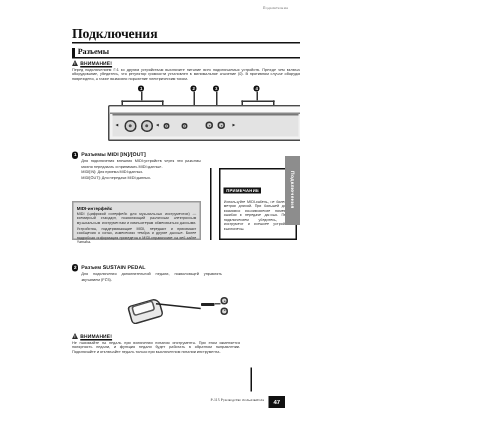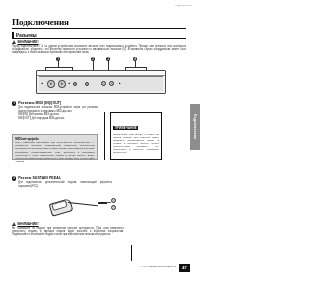--- a/index.html
+++ b/index.html
@@ -3,21 +3,21 @@
 <meta charset="utf-8">
 <style>
   html,body{margin:0;padding:0;}
   body{
     width:200px;height:283px;overflow:hidden;
     background:#ffffff;
     font-family:"Liberation Sans", sans-serif;
     color:#1a1a1a;
     position:relative;
   }
-  .page{position:absolute;inset:0;}
+  .page{position:absolute;inset:0;margin-left:36px;}
 
   
   .run-head{
     position:absolute;top:4px;right:8px;
     font-size:2.6px;color:#6d6d6d;letter-spacing:.15px;
     font-family:"Liberation Serif", serif;
   }
 
   
   .chapter-title{

